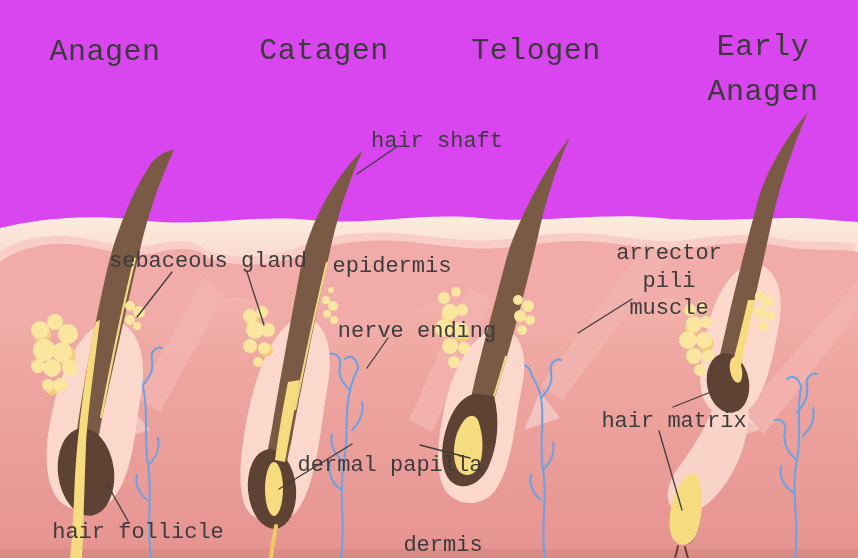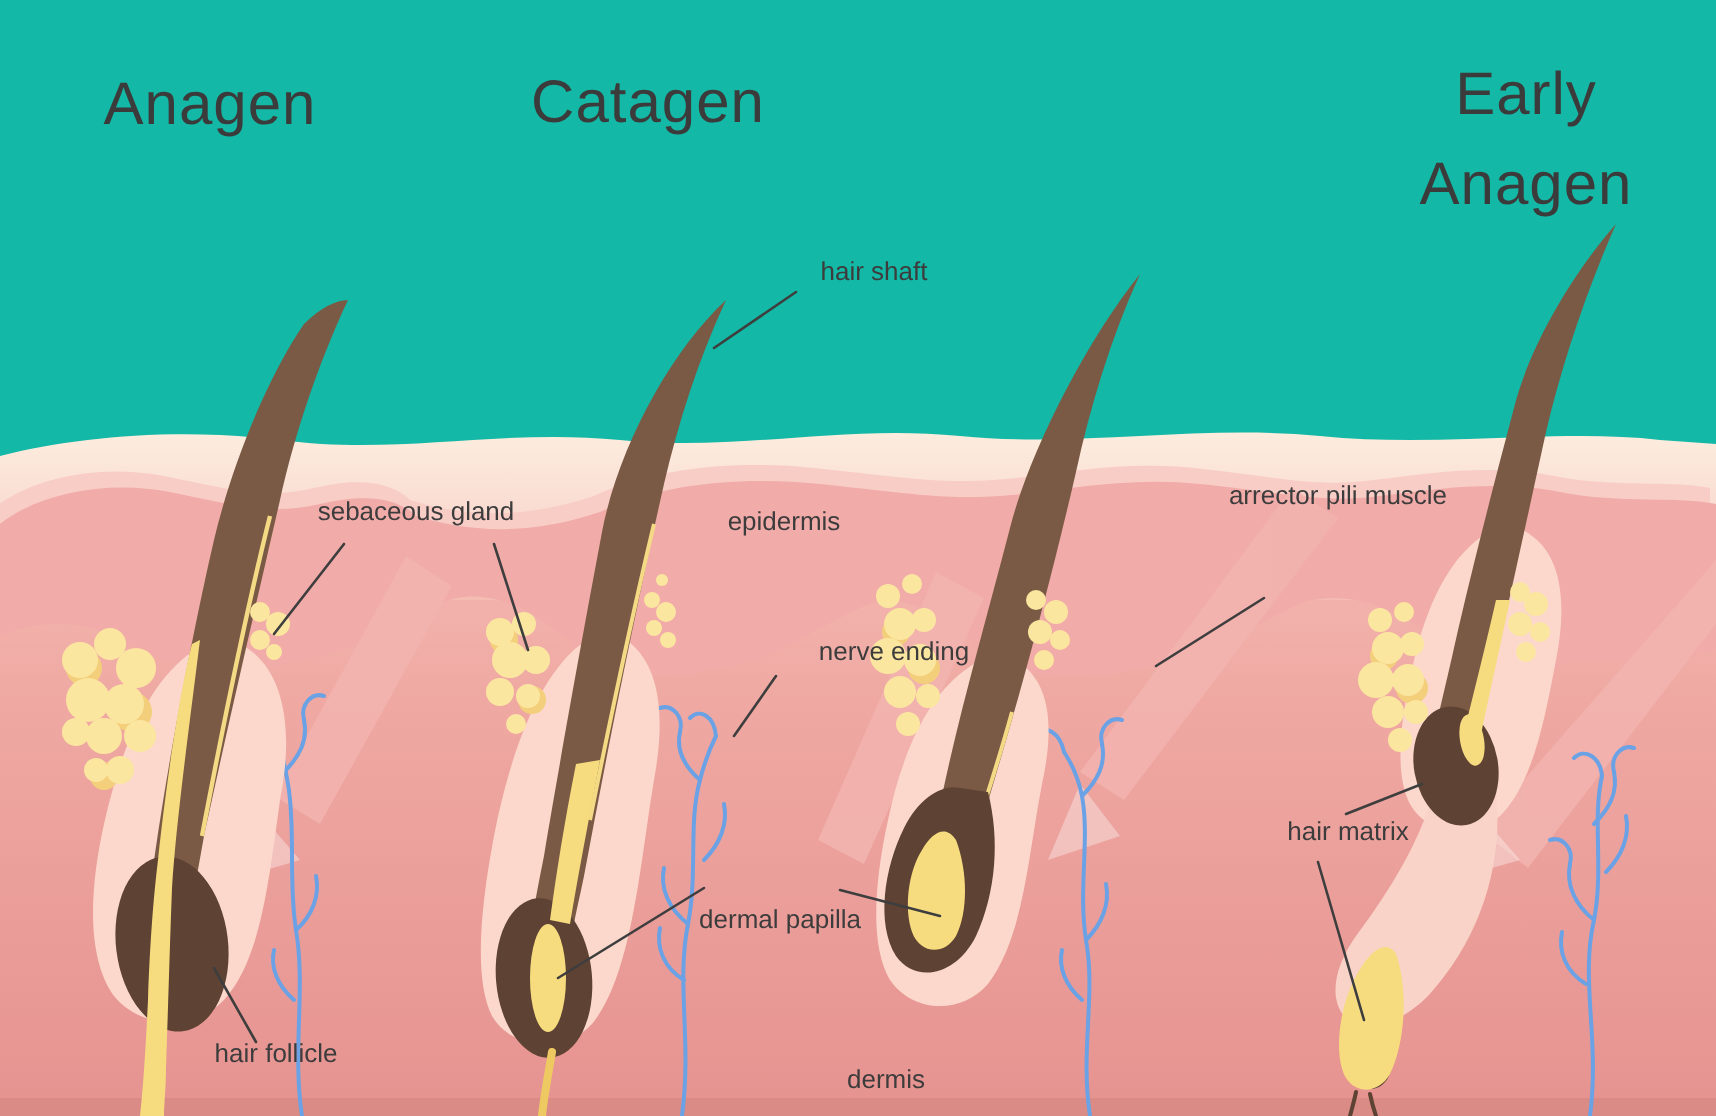--- a/index.html
+++ b/index.html
@@ -1,21 +1,21 @@
 <!DOCTYPE html>
 <html><head>
 <meta charset="utf-8">
 <style>
   html,body{margin:0;padding:0;background:#ffffff;}
-  #stage{position:relative;width:858px;height:558px;overflow:hidden;background:#14b8a6;
-         font-family:Liberation Sans, sans-serif;}
+  #stage{position:relative;width:858px;height:558px;overflow:hidden;background:#d946ef;
+         font-family:Liberation Mono, monospace;}
   #art{position:absolute;left:0;top:0;}
   .ttl{position:absolute;transform:translateX(-50%);font-size:30px;line-height:1.5;
        color:#3b3b3b;text-align:center;white-space:pre-line;letter-spacing:.5px;}
-  .lbl{position:absolute;transform:translateX(-50%);font-size:13px;line-height:1.25;
+  .lbl{position:absolute;transform:translateX(-50%);font-size:22px;line-height:1.25;
        color:#3c3c3c;text-align:center;white-space:normal;}
 </style>
 </head>
 <body>
 
 <div id="stage">
 
 <svg id="art" width="858" height="558" viewBox="0 0 858 558">
   <defs>
     <linearGradient id="gDermis" x1="0" y1="240" x2="0" y2="558" gradientUnits="userSpaceOnUse">
@@ -268,25 +268,26 @@
     <path d="M420,445 L470,458"></path>
     <path d="M632,299 L578,333"></path>
     <path d="M673,407 L711,392"></path>
     <path d="M659,431 L682,510"></path>
     <path d="M128,521 L107,484"></path>
   </g>
 </svg>
 
 <div class="ttl" style="left:105px;top:30px;">Anagen</div>
 <div class="ttl" style="left:324px;top:29px;">Catagen</div>
+<div class="ttl" style="left:536px;top:29px;">Telogen</div>
 <div class="ttl" style="left:763px;top:25px;width:130px;">Early Anagen</div>
 
 <div class="lbl" style="left:437px;top:128px;">hair shaft</div>
 <div class="lbl" style="left:208px;top:248px;">sebaceous gland</div>
 <div class="lbl" style="left:392px;top:253px;text-align:right;">epidermis</div>
-<div class="lbl" style="left:417px;top:318px;margin-left:30px;">nerve ending</div>
+<div class="lbl" style="left:417px;top:318px;">nerve ending</div>
 <div class="lbl" style="left:390px;top:424px;margin-top:28px;">dermal papilla</div>
 <div class="lbl" style="left:669px;top:240px;width:118px;">arrector pili muscle</div>
 <div class="lbl" style="left:652px;top:408px;margin-left:22px;">hair matrix</div>
 <div class="lbl" style="left:138px;top:519px;">hair follicle</div>
 <div class="lbl" style="left:443px;top:520px;margin-top:12px;">dermis</div>
 
 </div>
 
 </body></html>

